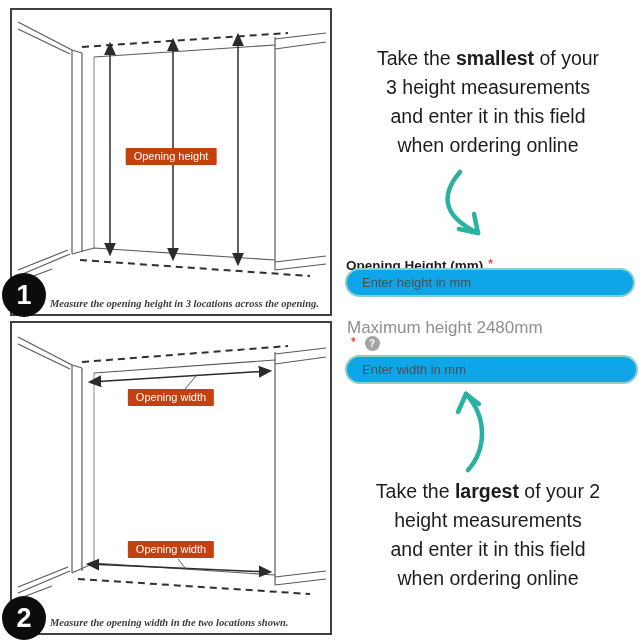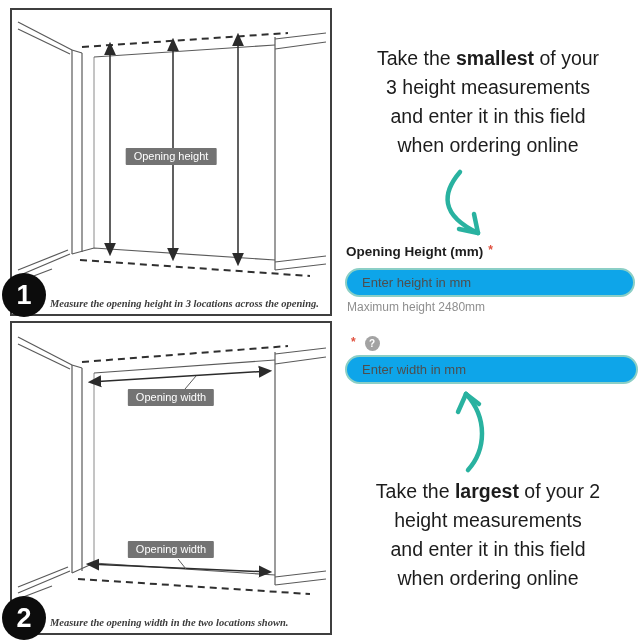--- a/index.html
+++ b/index.html
@@ -7,21 +7,21 @@
   .canvas{ position:relative; width:640px; height:640px; background:#ffffff;
            font-family:"Liberation Sans", sans-serif; overflow:hidden; }
 
   
   .panel{ position:absolute; border:2px solid #3f3f3f; background:#fff; }
   #panel1{ left:10px; top:8px;   width:322px; height:308px; }
   #panel2{ left:10px; top:321px; width:322px; height:314px;padding-left:30px; }
   .panel svg{ position:absolute; left:0; top:0; }
 
   .diagram-label{ position:absolute; left:50%; transform:translateX(-50%);
-                  background:#737373; color:#ffffff; font-size:11px;
+                  background:#c2410c; color:#ffffff; font-size:11px;
                   padding:2px 8px 3px; white-space:nowrap; border-radius:1px; }
 
   .caption{ position:absolute; left:38px; right:2px; bottom:5px;
             font-family:"Liberation Serif", serif; font-style:italic; font-weight:600;
             font-size:10.5px; color:#3c3c3c; white-space:nowrap;margin-top:38px; }
 
   .step-circle{ position:absolute; width:44px; height:44px; border-radius:50%;
                 background:#0c0c0c; color:#fff; display:flex; align-items:center;
                 justify-content:center; font-size:27px; font-weight:700; z-index:6; }
   #step1{ left:2px; top:273px; }
@@ -34,35 +34,35 @@
   .instr strong{ font-weight:700; }
   #instr-top{ top:44px; }
   #instr-bottom{ top:477px; }
 
   .teal-arrow{ position:absolute; }
   #arrow1{ left:430px; top:167px; }
   #arrow2{ left:446px; top:386px; }
 
   .field-label{ position:absolute; left:346px; font-size:13.5px; font-weight:700;
                 color:#1d1d1d; display:flex; align-items:center; }
-  #label-h{ top:244px; }
+  #label-h{ top:258px; }
   #label-w{ top:336px; }
   .req{ color:#e0513f; font-size:12px; font-weight:700; margin-left:5px; transform:translateY(-2px); }
   .help-icon{ display:inline-flex; width:15px; height:15px; border-radius:50%;
               background:#a3a3a3; color:#fff; font-size:10px; font-weight:700;
               align-items:center; justify-content:center; margin-left:9px; cursor:pointer; }
 
   .pill{ position:absolute; left:345px; height:29px; border:2px solid #8bcfc6;
          border-radius:15px; padding:0 15px; font-size:13px; color:#333;
          background:#0ea5e9; outline:none; font-family:"Liberation Sans", sans-serif; }
   .pill::placeholder{ color:#4e4e4e; opacity:1; }
   #input-h{ top:268px; width:290px; }
   #input-w{ top:355px; width:293px; }
 
-  .helper{ position:absolute; left:347px; top:300px; font-size:12px; color:#8f8f8f; }
+  .helper{ position:absolute; left:347px; top:318px; font-size:17px; color:#8f8f8f; }
 </style>
 </head>
 <body>
 
 <div class="canvas">
 
   <section class="panel" id="panel1">
     <svg width="318" height="304" viewBox="0 0 318 304">
       <defs>
         <marker id="mA" markerWidth="9" markerHeight="9" refX="7.5" refY="4" orient="auto-start-reverse" viewBox="0 0 9 8">

